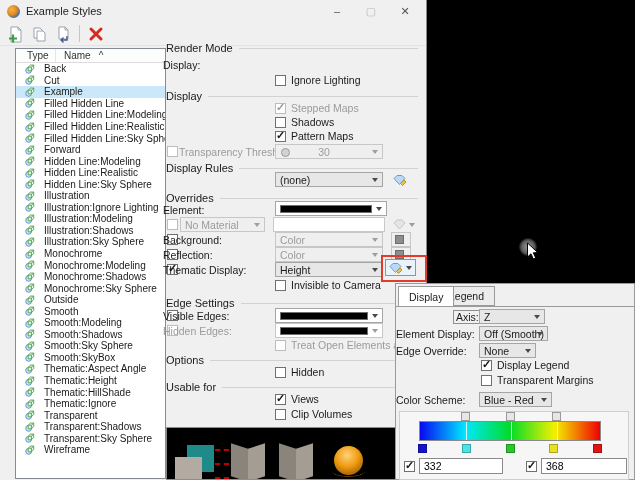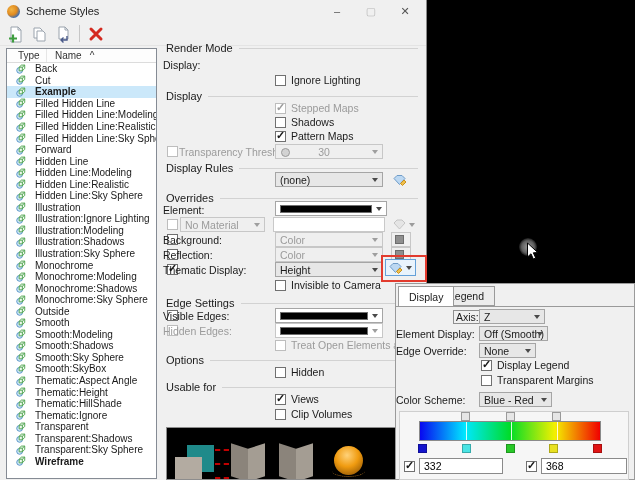--- a/index.html
+++ b/index.html
@@ -11,27 +11,27 @@
   #titlebar{position:absolute;left:0;top:0;right:0;height:22px;display:flex;align-items:center;padding:0 7px;gap:6px;background:#f0f0f0}
   #titlebar .title{font-size:11px;color:#222;flex:1}
   .appico{width:13px;height:13px;border-radius:50%;background:radial-gradient(circle at 35% 35%,#f2b544 0%,#e08a20 45%,#2f6cc0 75%,#1c4a90 100%)}
   .winbtn{width:28px;height:18px;display:flex;align-items:center;justify-content:center;font-size:11px;color:#555}
   .winbtn.dim{color:#b8b8b8}
   #toolbar{position:absolute;left:0;top:22px;right:0;height:24px;display:flex;align-items:center;padding:0 4px;gap:2px;border-bottom:1px solid #e4e4e4}
   .tbtn{width:22px;height:21px;display:flex;align-items:center;justify-content:center}
   .tsep{width:1px;height:17px;background:#c6c6c6;margin:0 3px}
 
   
-  #list{position:absolute;left:6px;top:48px;width:151px;height:431px;background:#fff;border:1px solid #858b94;font-size:10px;overflow:hidden}
+  #list{position:absolute;left:15px;top:48px;width:151px;height:431px;background:#fff;border:1px solid #858b94;font-size:10px;overflow:hidden}
   .lhead{display:flex;height:14px;line-height:14px;color:#333;border-bottom:1px solid #dcdcdc;background:#fdfdfd}
   .lhead .c1{width:40px;padding-left:11px;border-right:1px solid #e6e6e6}
   .lhead .c2{padding-left:8px;display:flex;gap:8px;align-items:center}
   .lrow{display:flex;align-items:center;height:11.55px;padding-left:9px;gap:9px;white-space:nowrap}
   .lrow.selected{background:#cbe8fa}
-  .lrow.bold{font-weight:bold}
+  .lrow.bold{font-weight:normal}
   .cubeico{width:10px;height:10px;flex:none;display:inline-flex}
 
   
   #rpanel{position:absolute;left:163px;top:40px;width:258px;height:440px;overflow:hidden;font-size:10.5px}
   .sec{position:absolute;display:flex;align-items:center;gap:6px;width:252px;font-size:11px;color:#1a1a1a;white-space:nowrap}
   .sec::after{content:"";flex:1;height:1px;background:#d2d2d2}
   .rlabel{position:absolute;text-align:left;white-space:nowrap}
   .dimtx{color:#9b9b9b}
   .cb{position:absolute;width:11px;height:11px;border:1px solid #707070;background:#fff}
   .cb.on::after{content:"\2713";position:absolute;left:0px;top:-3px;font-size:11px;font-weight:bold;color:#1a1a1a}
@@ -82,21 +82,21 @@
   #cursor-glow{position:absolute;left:519px;top:238px;width:18px;height:18px;border-radius:50%;background:radial-gradient(circle,#9a9a9a 0%,#5e5e5e 50%,rgba(0,0,0,0) 78%);z-index:50}
   #cursor{position:absolute;left:526px;top:242px;z-index:51}
 </style>
 </head>
 <body>
 
 <div id="dialog">
 
   <div id="titlebar">
     <span class="appico"></span>
-    <span class="title">Scheme Styles</span>
+    <span class="title">Example Styles</span>
     <span class="winbtn">–</span>
     <span class="winbtn dim">▢</span>
     <span class="winbtn">✕</span>
   </div>
 
   <div id="toolbar">
     <span class="tbtn">
       <svg width="18" height="18">
           <path d="M5 2h7l3 3v12H5z" fill="#fff" stroke="#9aa3ad"></path>
           <path d="M12 2v3h3" fill="none" stroke="#9aa3ad"></path>
@@ -214,30 +214,20 @@
           <span>Forward</span>
         </div>
         <div class="lrow">
           <span class="cubeico">
             <svg viewBox="0 0 11 11" width="10" height="10">
               <circle cx="4" cy="7" r="3.2" fill="#cfe6f7" stroke="#4d8ec4"></circle>
               <path d="M3.5 3.5 6 1.2h3.6v3.6L7 7.5H3.5z" fill="#eef8ee" stroke="#49a049"></path>
               <path d="M3.5 3.5h3.5v4M7 3.5 9.6 1.2" fill="none" stroke="#49a049"></path>
             </svg>
           </span>
-          <span>Hidden Line</span>
-        </div>
-        <div class="lrow">
-          <span class="cubeico">
-            <svg viewBox="0 0 11 11" width="10" height="10">
-              <circle cx="4" cy="7" r="3.2" fill="#cfe6f7" stroke="#4d8ec4"></circle>
-              <path d="M3.5 3.5 6 1.2h3.6v3.6L7 7.5H3.5z" fill="#eef8ee" stroke="#49a049"></path>
-              <path d="M3.5 3.5h3.5v4M7 3.5 9.6 1.2" fill="none" stroke="#49a049"></path>
-            </svg>
-          </span>
           <span>Hidden Line:Modeling</span>
         </div>
         <div class="lrow">
           <span class="cubeico">
             <svg viewBox="0 0 11 11" width="10" height="10">
               <circle cx="4" cy="7" r="3.2" fill="#cfe6f7" stroke="#4d8ec4"></circle>
               <path d="M3.5 3.5 6 1.2h3.6v3.6L7 7.5H3.5z" fill="#eef8ee" stroke="#49a049"></path>
               <path d="M3.5 3.5h3.5v4M7 3.5 9.6 1.2" fill="none" stroke="#49a049"></path>
             </svg>
           </span>

